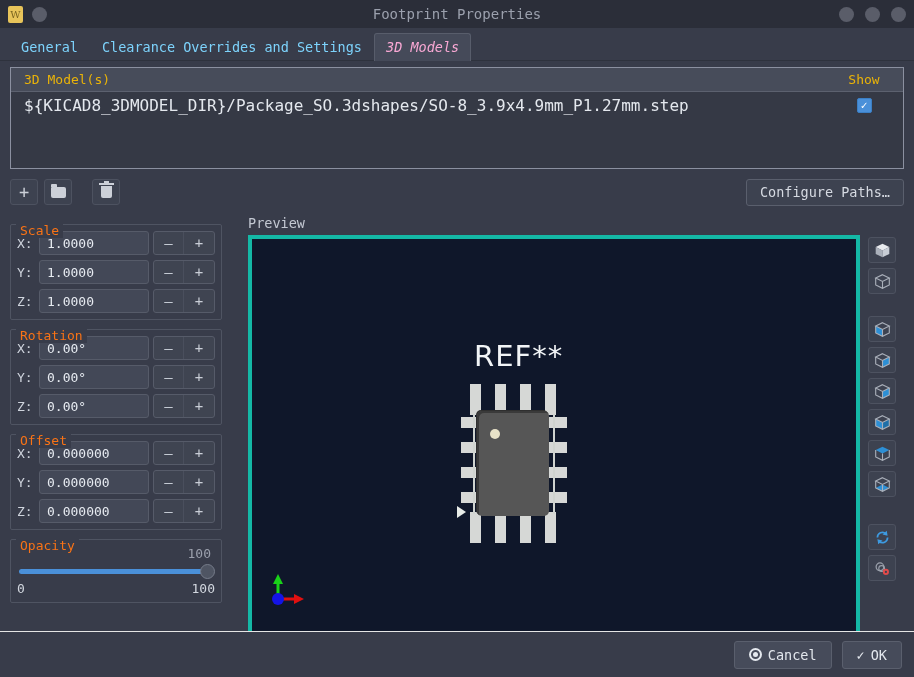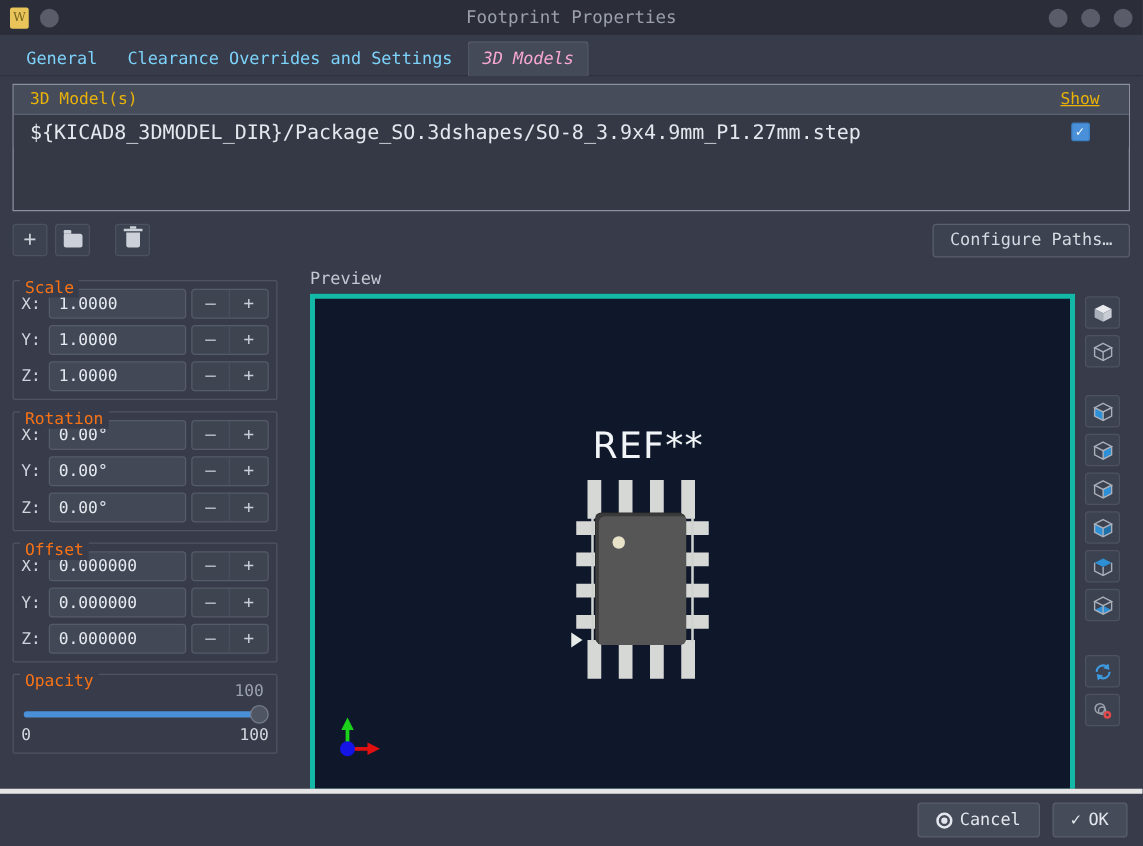--- a/index.html
+++ b/index.html
@@ -96,21 +96,21 @@
   .model-head {
     display: flex;
     background: #474c5a;
     height: 24px;
     align-items: center;
     font-size: 13px;
     color: #eab308;
     border-bottom: 1px solid #5c616f;
   }
   .mh-name { flex: 1; padding-left: 13px; }
-  .mh-show { width: 72px; text-align: center; padding-right: 6px; text-decoration: underline; }
+  .mh-show { width: 72px; text-align: center; padding-right: 6px; }
   .model-row {
     display: flex;
     align-items: center;
     height: 26px;
     background: #353945;
   }
   .mr-path {
     flex: 1;
     padding-left: 13px;
     color: #e4e8ee;
@@ -378,21 +378,21 @@
     margin-bottom: 5px;
   }
   .rbtn.spacer-top { margin-bottom: 22px; }
   .rbtn.reload-gap { margin-top: 22px; }
 
   
   .footer {
     position: absolute;
     bottom: 0; left: 0; right: 0;
     height: 46px;
-    border-top: 4px solid #e5e5e5;
+    border-top: 1px solid #e5e5e5;
     display: flex;
     align-items: center;
     justify-content: flex-end;
     padding-right: 12px;
     gap: 10px;
     background: #383c4a;
   }
   .dbtn {
     height: 28px;
     padding: 0 14px;

